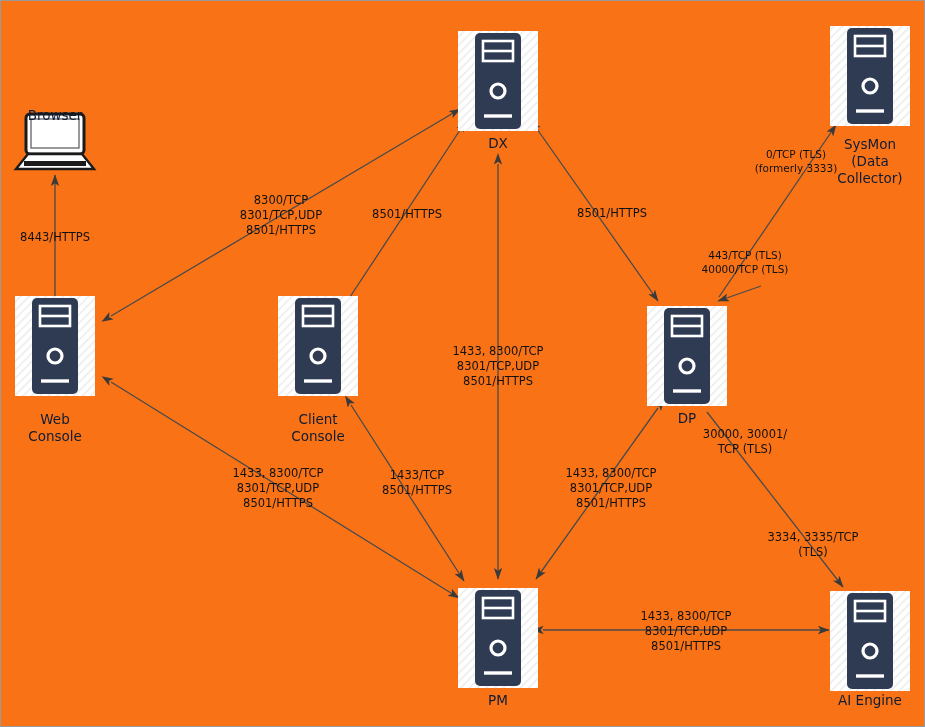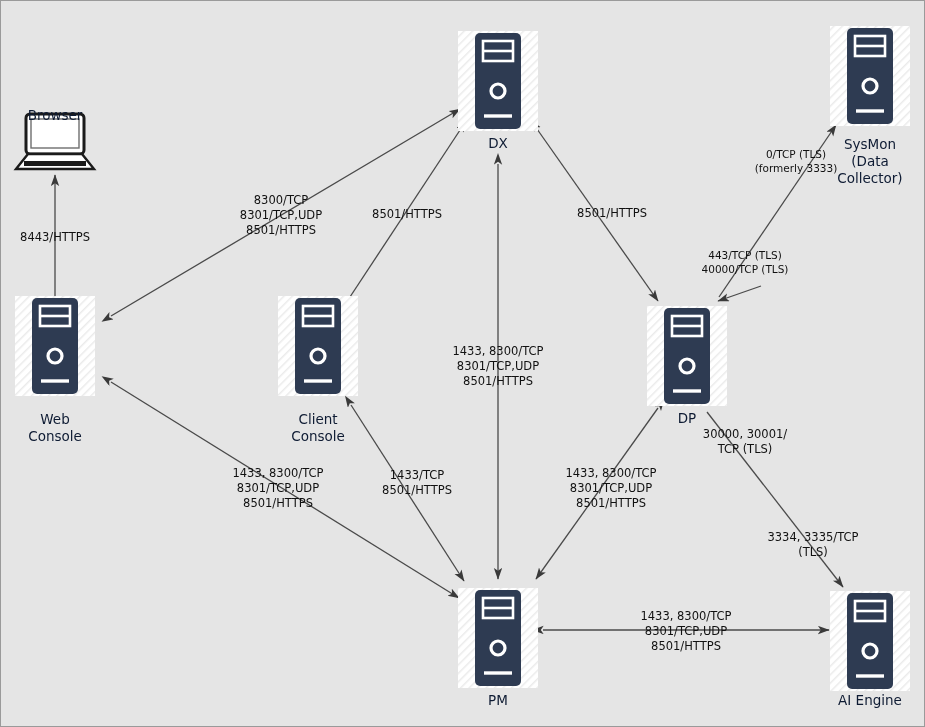--- a/index.html
+++ b/index.html
@@ -7,21 +7,21 @@
     padding: 0;
     background: #ffffff;
   }
   body {
     font-family: "DejaVu Sans", sans-serif;
   }
   #canvas {
     position: relative;
     width: 925px;
     height: 727px;
-    background: #e5e5e5;
+    background: #f97316;
     border: 1px solid #9a9a9a;
     box-sizing: border-box;
     overflow: hidden;
   }
   #diagram-svg {
     position: absolute;
     left: 0;
     top: 0;
     width: 925px;
     height: 727px;

